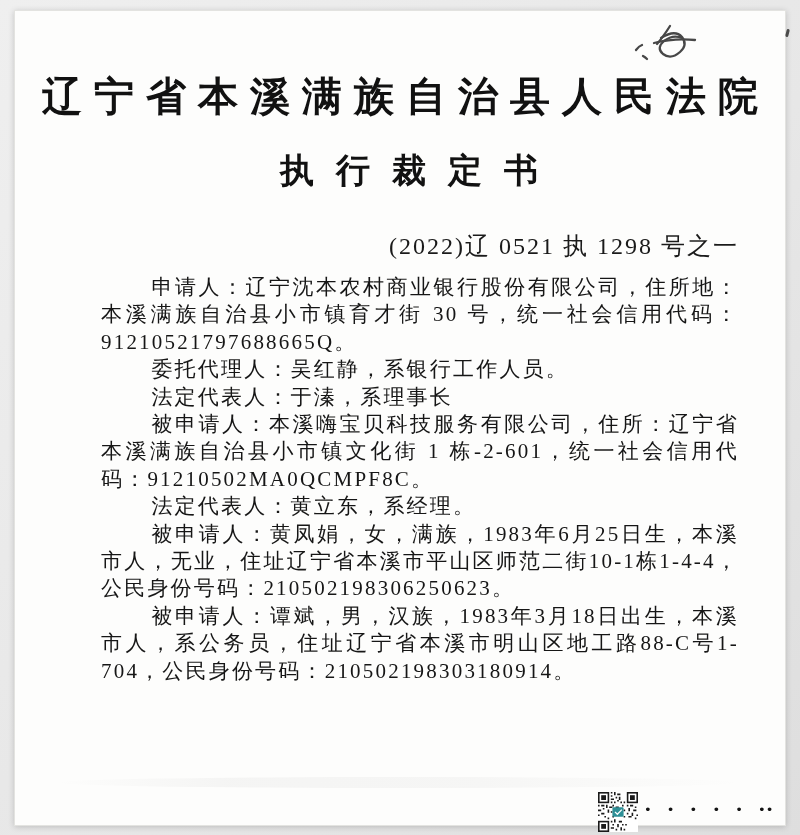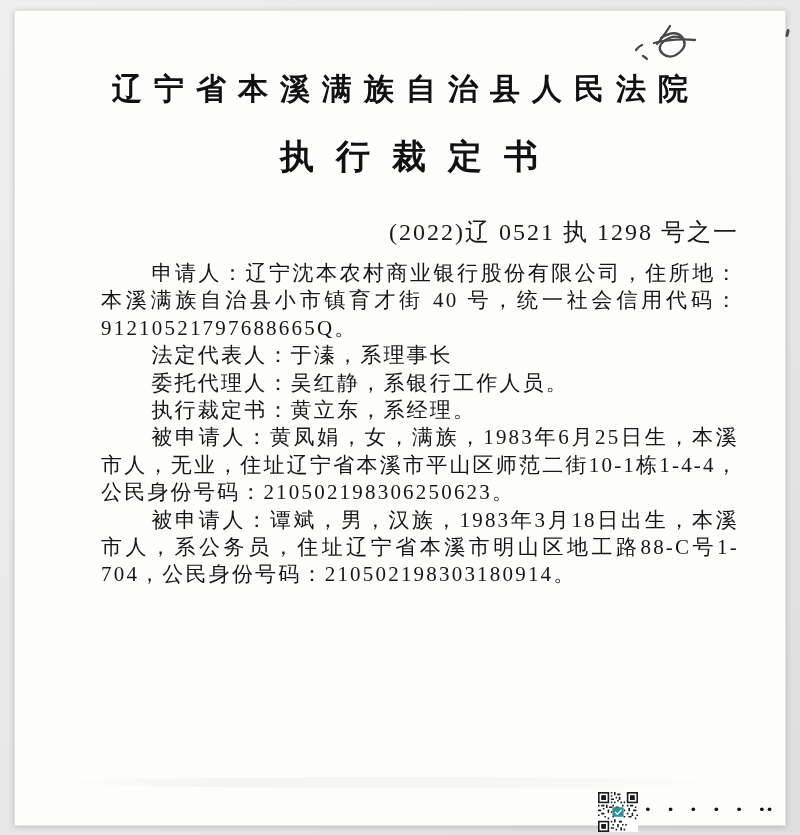--- a/index.html
+++ b/index.html
@@ -9,21 +9,21 @@
     font-family:"Liberation Serif", serif;
   }
   .scan-bg{position:absolute;inset:0;background:linear-gradient(135deg,#efefef 0%,#e7e7e7 55%,#dedede 100%);}
   .page{
     position:absolute;left:14px;top:10px;width:772px;height:816px;
     background:#fdfdfc;border:1px solid #e3e3e0;box-sizing:border-box;
     box-shadow:0 1px 6px rgba(0,0,0,.18);
   }
   .court-name{
     margin:58px 0 0 0;text-align:center;
-    font-size:30px;font-weight:bold;color:#111;
+    font-size:40px;font-weight:bold;color:#111;
     letter-spacing:12px;padding-left:12px;white-space:nowrap;
   }
   .doc-title{
     margin:24px 0 0 0;text-align:center;
     font-size:34px;font-weight:bold;color:#111;
     letter-spacing:22px;padding-left:40px;white-space:nowrap;
   }
   .content{padding:0 46px 0 86px;}
   .case-no{
     margin-top:36px;text-align:right;
@@ -67,24 +67,25 @@
     </g>
   </svg>
   <div class="ink-speck"></div>
 
   <h1 class="court-name">辽宁省本溪满族自治县人民法院</h1>
   <h2 class="doc-title">执行裁定书</h2>
 
   <div class="content">
     <div class="case-no">(2022)辽 0521 执 1298 号之一</div>
     <div class="body-text">
-        <p class="para">申请人：辽宁沈本农村商业银行股份有限公司，住所地：本溪满族自治县小市镇育才街 40 号，统一社会信用代码：91210521797688665Q。</p>
+        <p class="para">申请人：辽宁沈本农村商业银行股份有限公司，住所地：本溪满族自治县小市镇育才街 30 号，统一社会信用代码：91210521797688665Q。</p>
+        <p class="para">委托代理人：吴红静，系银行工作人员。</p>
         <p class="para">法定代表人：于溱，系理事长</p>
-        <p class="para">委托代理人：吴红静，系银行工作人员。</p>
-        <p class="para">执行裁定书：黄立东，系经理。</p>
+        <p class="para">被申请人：本溪嗨宝贝科技服务有限公司，住所：辽宁省本溪满族自治县小市镇文化街 1 栋-2-601，统一社会信用代码：91210502MA0QCMPF8C。</p>
+        <p class="para">法定代表人：黄立东，系经理。</p>
         <p class="para">被申请人：黄凤娟，女，满族，1983年6月25日生，本溪市人，无业，住址辽宁省本溪市平山区师范二街10-1栋1-4-4，公民身份号码：210502198306250623。</p>
         <p class="para">被申请人：谭斌，男，汉族，1983年3月18日出生，本溪市人，系公务员，住址辽宁省本溪市明山区地工路88-C号1-704，公民身份号码：210502198303180914。</p>
       </div>
   </div>
 
   <div class="smudge"></div>
 
   <svg class="qr" viewBox="0 0 25 25" aria-hidden="true">
     <rect x="0" y="0" width="25" height="25" fill="#ffffff"></rect>
     <g fill="#1a1a1a">

